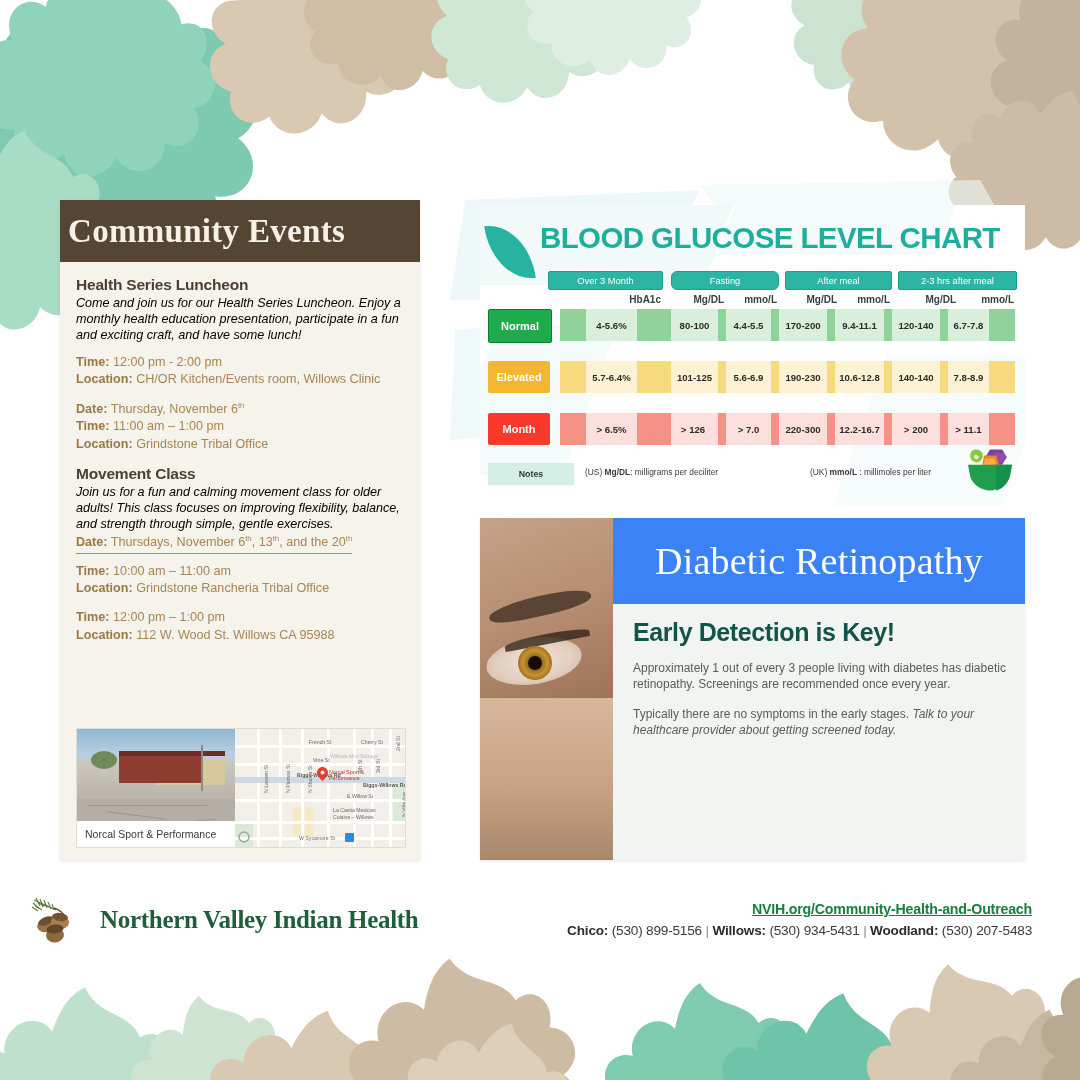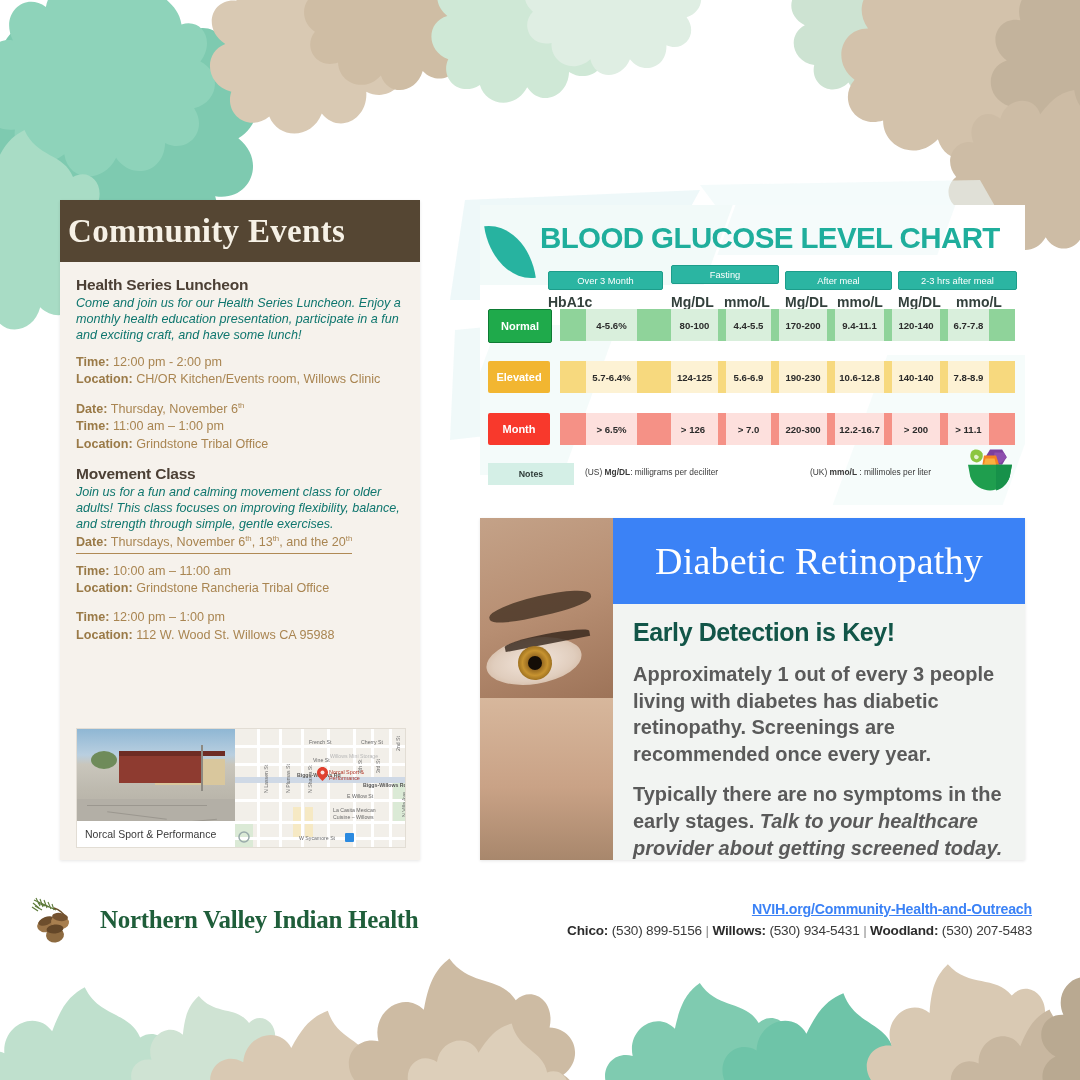--- a/index.html
+++ b/index.html
@@ -10,21 +10,21 @@
   .bg{position:absolute;inset:0;overflow:hidden;}
 
   
   #events-card{position:absolute;left:60px;top:200px;width:360px;height:660px;background:#f6f2ec;
                box-shadow:0 1px 3px rgba(0,0,0,.10);}
   #events-header{height:62px;background:#554633;display:flex;align-items:center;padding:0 8px;}
   #events-header .title{font-family:"Liberation Serif",serif;font-weight:700;font-size:33px;color:#f6f1e6;
                         letter-spacing:.3px;line-height:1;}
   #events-body{padding:14px 16px 0 16px;}
   .ev-title{font-size:15.5px;font-weight:700;color:#4c4035;margin:0 0 2px 0;letter-spacing:-.2px;}
-  .ev-desc{font-size:12.6px;font-style:italic;color:#0f766e;line-height:1.27;margin:0 0 10px 0;}
+  .ev-desc{font-size:12.6px;font-style:italic;color:#000000;line-height:1.27;margin:0 0 10px 0;}
   .ev-line{font-size:12.6px;color:#a98551;line-height:1.38;}
   .ev-line b{color:#9a7a47;font-weight:700;}
   .ev-gap{height:12px;}
   .ev-gap-sm{height:9px;}
   .underline-line{border-bottom:1px solid #b08a55;display:inline-block;padding-bottom:1px;}
   sup{font-size:.62em;vertical-align:super;}
 
   
   #venue-strip{position:absolute;left:16px;top:528px;width:328px;height:118px;display:flex;
                border:1px solid #e2ddd4;background:#fff;overflow:hidden;}
@@ -53,21 +53,21 @@
 
   
   #bg-chart{position:absolute;left:480px;top:205px;width:545px;height:300px;background:#ffffff;overflow:hidden;}
   .bgc-wash{position:absolute;background:#e6f6f4;}
   #bgc-leaf{position:absolute;left:8px;top:18px;width:44px;height:58px;background:#27b3a0;
             border-radius:0 100% 0 100%;transform:rotate(-8deg);}
   #bgc-title{position:absolute;left:60px;top:16px;font-size:29.5px;font-weight:800;color:#1fae9c;
              letter-spacing:-0.6px;font-family:"Liberation Sans",sans-serif;white-space:nowrap;}
   .grp-head{position:absolute;height:17px;background:#2bb5a2;border:1.4px solid #1d9d8b;border-radius:2px;
             display:flex;align-items:center;justify-content:center;color:#fff;font-size:9.3px;font-weight:400;}
-  .unit-lbl{position:absolute;font-size:14px;color:#33403c;font-weight:600;text-align:left;}
+  .unit-lbl{position:absolute;font-size:10px;color:#33403c;font-weight:600;text-align:right;}
   .row-lbl{position:absolute;height:32px;border-radius:2px;display:flex;align-items:center;
            justify-content:center;color:#fff;font-size:11px;font-weight:700;}
   .cell{position:absolute;height:32px;display:flex;align-items:center;justify-content:center;
         font-size:9.6px;color:#2b2b2b;font-weight:600;}
   .band{position:absolute;height:32px;}
   .notes-lbl{position:absolute;height:22px;background:#d4efe6;display:flex;align-items:center;
              justify-content:center;font-size:8.8px;font-weight:700;color:#2e3b38;}
   .notes-txt{position:absolute;font-size:8.4px;color:#3a3a3a;white-space:nowrap;}
   .notes-txt b{font-weight:700;}
   #salad{position:absolute;right:10px;top:452px;width:46px;height:44px;}
@@ -90,31 +90,31 @@
         border-radius:50% 50% 0 0;transform:rotate(-11deg);opacity:.8;}
   .cheek{position:absolute;left:0;top:180px;width:133px;height:162px;
          background:linear-gradient(180deg,#d7b79c 0%,#c9a286 55%,#a8876c 100%);}
   #retino-banner{position:absolute;left:133px;top:0;width:412px;height:86px;background:#3b82f6;
                  display:flex;align-items:center;justify-content:center;}
   #retino-banner .t{font-family:"Liberation Serif",serif;font-size:38px;color:#ffffff;line-height:1;
                     letter-spacing:.2px;}
   #retino-body{position:absolute;left:133px;top:86px;width:412px;height:256px;padding:14px 18px 0 20px;
                box-sizing:border-box;}
   #retino-sub{font-size:25px;font-weight:700;color:#125548;margin:0 0 14px 0;letter-spacing:-.4px;}
-  .retino-p{font-size:20px;color:#5a5a5a;line-height:1.33;margin:0 0 14px 0;font-weight:bold;}
+  .retino-p{font-size:12px;color:#5a5a5a;line-height:1.33;margin:0 0 14px 0;}
   .retino-p i{font-style:italic;}
 
   
   #footer{position:absolute;left:0;top:880px;width:1080px;height:80px;}
   #logo-wrap{position:absolute;left:30px;top:16px;display:flex;align-items:center;gap:8px;}
   #logo-mark{position:relative;width:62px;height:48px;}
   #org-name{font-family:"Liberation Serif",serif;font-size:25px;font-weight:700;color:#1f5e3a;
             letter-spacing:-.3px;white-space:nowrap;}
   #footer-right{position:absolute;right:48px;top:20px;text-align:right;}
-  #nvih-url{font-size:14.2px;font-weight:700;color:#3b82f6;text-decoration:underline;letter-spacing:-.2px;}
+  #nvih-url{font-size:14.2px;font-weight:700;color:#15803d;text-decoration:underline;letter-spacing:-.2px;}
   #phones{font-size:13.6px;color:#3b3b3b;margin-top:5px;letter-spacing:-.2px;}
   #phones b{font-weight:700;color:#2c2c2c;}
   .sep{color:#8d8d8d;}
 </style>
 </head>
 <body>
 
 <div id="stage">
 
   <div class="bg">
@@ -351,21 +351,21 @@
   <div id="bg-chart">
     <div class="bgc-wash" style="left:-20px;top:-10px;width:260px;height:90px;transform:skewX(-20deg);opacity:.5;"></div>
     <div class="bgc-wash" style="left:250px;top:-20px;width:220px;height:70px;transform:skewX(-20deg);opacity:.4;"></div>
     <div class="bgc-wash" style="left:-10px;top:120px;width:120px;height:150px;transform:skewX(-20deg);opacity:.45;"></div>
     <div class="bgc-wash" style="left:380px;top:150px;width:170px;height:150px;transform:skewX(-20deg);opacity:.35;"></div>
 
     <div id="bgc-leaf"></div>
     <div id="bgc-title">BLOOD GLUCOSE LEVEL CHART</div>
 
     <div class="grp-head" style="left:68px;top:66px;width:113px;">Over 3 Month</div>
-    <div class="grp-head" style="left:191px;top:60px;width:106px;">Fasting</div>
+    <div class="grp-head" style="left:191px;top:66px;width:106px;border-radius:6px;">Fasting</div>
     <div class="grp-head" style="left:305px;top:66px;width:105px;">After meal</div>
     <div class="grp-head" style="left:418px;top:66px;width:117px;">2-3 hrs after meal</div>
 
     <div class="unit-lbl" style="left:68px;top:89px;width:113px;">HbA1c</div>
     <div class="unit-lbl" style="left:191px;top:89px;width:53px;">Mg/DL</div>
     <div class="unit-lbl" style="left:244px;top:89px;width:53px;font-weight:700;">mmo/L</div>
     <div class="unit-lbl" style="left:305px;top:89px;width:52px;">Mg/DL</div>
     <div class="unit-lbl" style="left:357px;top:89px;width:53px;">mmo/L</div>
     <div class="unit-lbl" style="left:418px;top:89px;width:58px;">Mg/DL</div>
     <div class="unit-lbl" style="left:476px;top:89px;width:58px;">mmo/L</div>
@@ -392,21 +392,21 @@
     <div class="band" style="left:80px;top:156px;width:455px;background:#fdf2d4;"></div>
     <div class="band" style="left:80px;top:156px;width:26px;background:#f7d97e;"></div>
     <div class="band" style="left:157px;top:156px;width:34px;background:#f7d97e;"></div>
     <div class="band" style="left:238px;top:156px;width:8px;background:#f7d97e;"></div>
     <div class="band" style="left:291px;top:156px;width:8px;background:#f7d97e;"></div>
     <div class="band" style="left:347px;top:156px;width:8px;background:#f7d97e;"></div>
     <div class="band" style="left:404px;top:156px;width:8px;background:#f7d97e;"></div>
     <div class="band" style="left:460px;top:156px;width:8px;background:#f7d97e;"></div>
     <div class="band" style="left:509px;top:156px;width:26px;background:#f7d97e;"></div>
     <div class="cell" style="left:106px;top:156px;width:51px;">5.7-6.4%</div>
-    <div class="cell" style="left:191px;top:156px;width:47px;">124-125</div>
+    <div class="cell" style="left:191px;top:156px;width:47px;">101-125</div>
     <div class="cell" style="left:246px;top:156px;width:45px;">5.6-6.9</div>
     <div class="cell" style="left:299px;top:156px;width:48px;">190-230</div>
     <div class="cell" style="left:355px;top:156px;width:49px;">10.6-12.8</div>
     <div class="cell" style="left:412px;top:156px;width:48px;">140-140</div>
     <div class="cell" style="left:468px;top:156px;width:41px;">7.8-8.9</div>
 
     <div class="row-lbl" style="left:8px;top:208px;width:62px;background:#f8392c;">Month</div>
     <div class="band" style="left:80px;top:208px;width:455px;background:#fde0dd;"></div>
     <div class="band" style="left:80px;top:208px;width:26px;background:#f59186;"></div>
     <div class="band" style="left:157px;top:208px;width:34px;background:#f59186;"></div>

